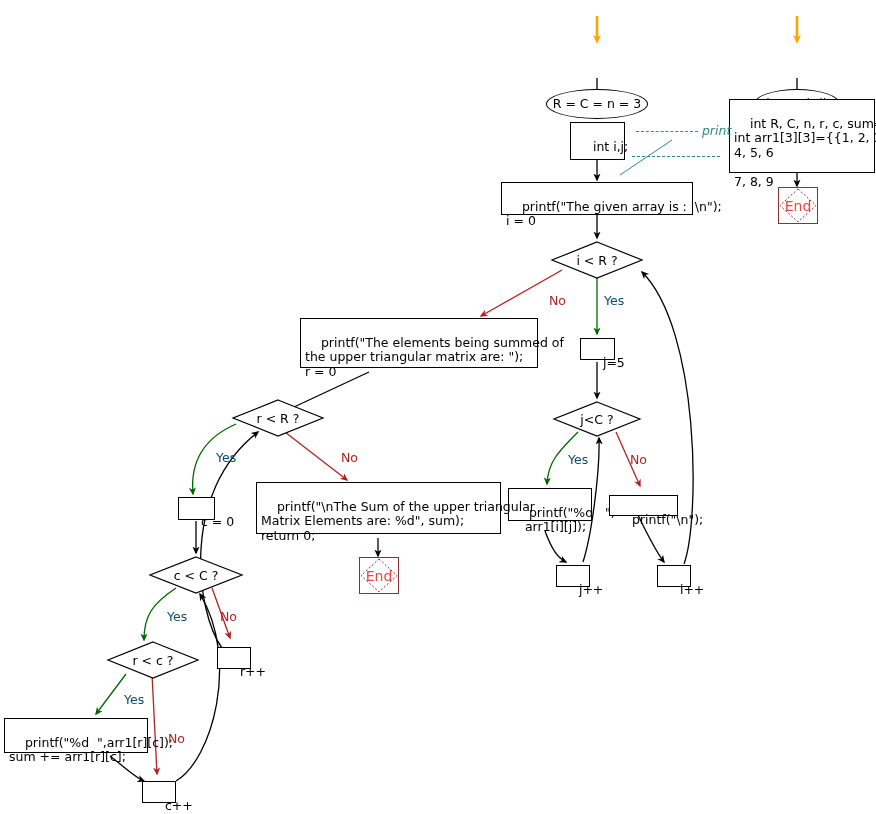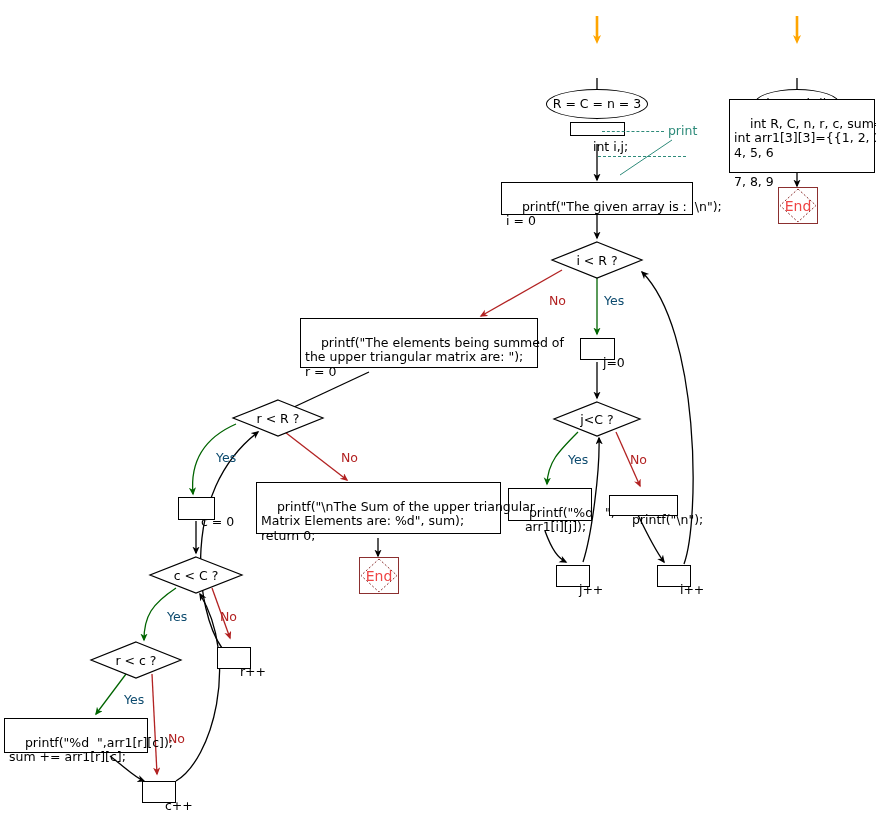--- a/index.html
+++ b/index.html
@@ -149,41 +149,41 @@
       <path d="M797,172 L797,186" stroke="#000" marker-end="url(#ah-black)"></path>
 
       <path d="M620,175 L672,140" stroke="#2e8b7a" stroke-width="1" fill="none"></path>
     </g>
   </svg>
 
   <div class="node oval" style="left:546px;top:49px;width:102px;height:30px;">
     <span>R = C = n = 3</span>
   </div>
 
-  <div class="node box center" style="left:570px;top:122px;width:55px;height:14px;">
+  <div class="node box center" style="left:570px;top:122px;width:55px;height:38px;">
     <span>int i,j;</span>
   </div>
 
   <div class="node box" style="left:501px;top:182px;width:192px;height:33px;">
     <span>printf("The given array is :  \n");
 i = 0</span>
   </div>
 
   <div class="node diamond" style="left:551px;top:241px;width:92px;height:38px;">
     <svg width="92" height="38" viewBox="0 0 92 38">
       <polygon points="46,1 91,19 46,37 1,19" fill="#fff" stroke="#000" stroke-width="1.2"></polygon>
     </svg>
     <div class="dtext">i &lt; R ?</div>
   </div>
 
   <div class="elabel no" style="left:549px;top:293px;">No</div>
   <div class="elabel yes" style="left:604px;top:293px;">Yes</div>
 
   <div class="node box center" style="left:580px;top:338px;width:35px;height:22px;">
-    <span>j=0</span>
+    <span>j=5</span>
   </div>
 
   <div class="node diamond" style="left:553px;top:401px;width:88px;height:36px;">
     <svg width="88" height="36" viewBox="0 0 88 36">
       <polygon points="44,1 87,18 44,35 1,18" fill="#fff" stroke="#000" stroke-width="1.2"></polygon>
     </svg>
     <div class="dtext">j&lt;C ?</div>
   </div>
 
   <div class="elabel yes" style="left:568px;top:452px;">Yes</div>
@@ -246,21 +246,21 @@
     <div class="dtext">c &lt; C ?</div>
   </div>
 
   <div class="elabel yes" style="left:167px;top:609px;">Yes</div>
   <div class="elabel no" style="left:220px;top:609px;">No</div>
 
   <div class="node box center" style="left:217px;top:647px;width:34px;height:22px;">
     <span>r++</span>
   </div>
 
-  <div class="node diamond" style="left:90px;top:641px;width:92px;height:38px;">
+  <div class="node diamond" style="left:107px;top:641px;width:92px;height:38px;">
     <svg width="92" height="38" viewBox="0 0 92 38">
       <polygon points="46,1 91,19 46,37 1,19" fill="#fff" stroke="#000" stroke-width="1.2"></polygon>
     </svg>
     <div class="dtext">r &lt; c ?</div>
   </div>
 
   <div class="elabel yes" style="left:124px;top:692px;">Yes</div>
   <div class="elabel no" style="left:168px;top:731px;">No</div>
 
   <div class="node box" style="left:4px;top:718px;width:144px;height:35px;">
@@ -284,18 +284,18 @@
 7, 8, 9</span>
   </div>
 
   <div class="endnode" style="left:778px;top:187px;width:38px;height:35px;">
     <svg width="38" height="35" viewBox="0 0 38 35" style="position:absolute;left:0;top:0;">
       <polygon points="19,1 37,17.5 19,34 1,17.5" fill="none" stroke="#8b2f2f" stroke-width="1" stroke-dasharray="2,2"></polygon>
     </svg>
     <div class="endlabel">End</div>
   </div>
 
-  <div class="annot" style="left:586px;top:108px;width:100px;">
+  <div class="annot" style="left:620px;top:108px;width:100px;font-style:italic;">
     <div style="border-top:1px dashed #2e8b7a;width:62px;display:inline-block;vertical-align:middle;margin-right:4px;"></div><span>print</span>
     <div style="border-top:1px dashed #2e8b7a;width:88px;margin-left:12px;margin-top:3px;"></div>
   </div>
 
 </div>
 
 </body></html>

